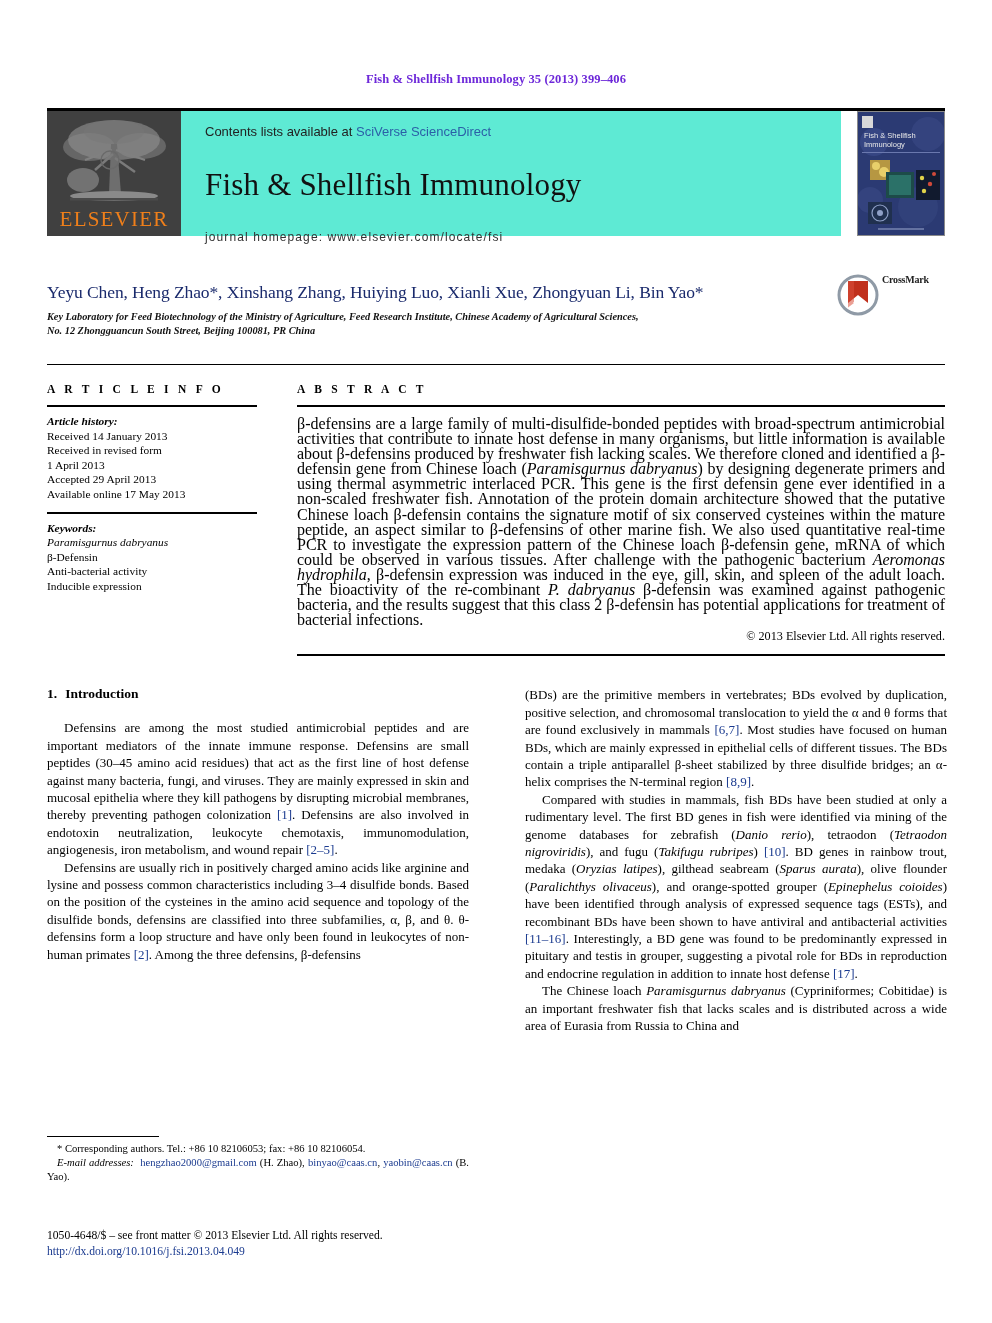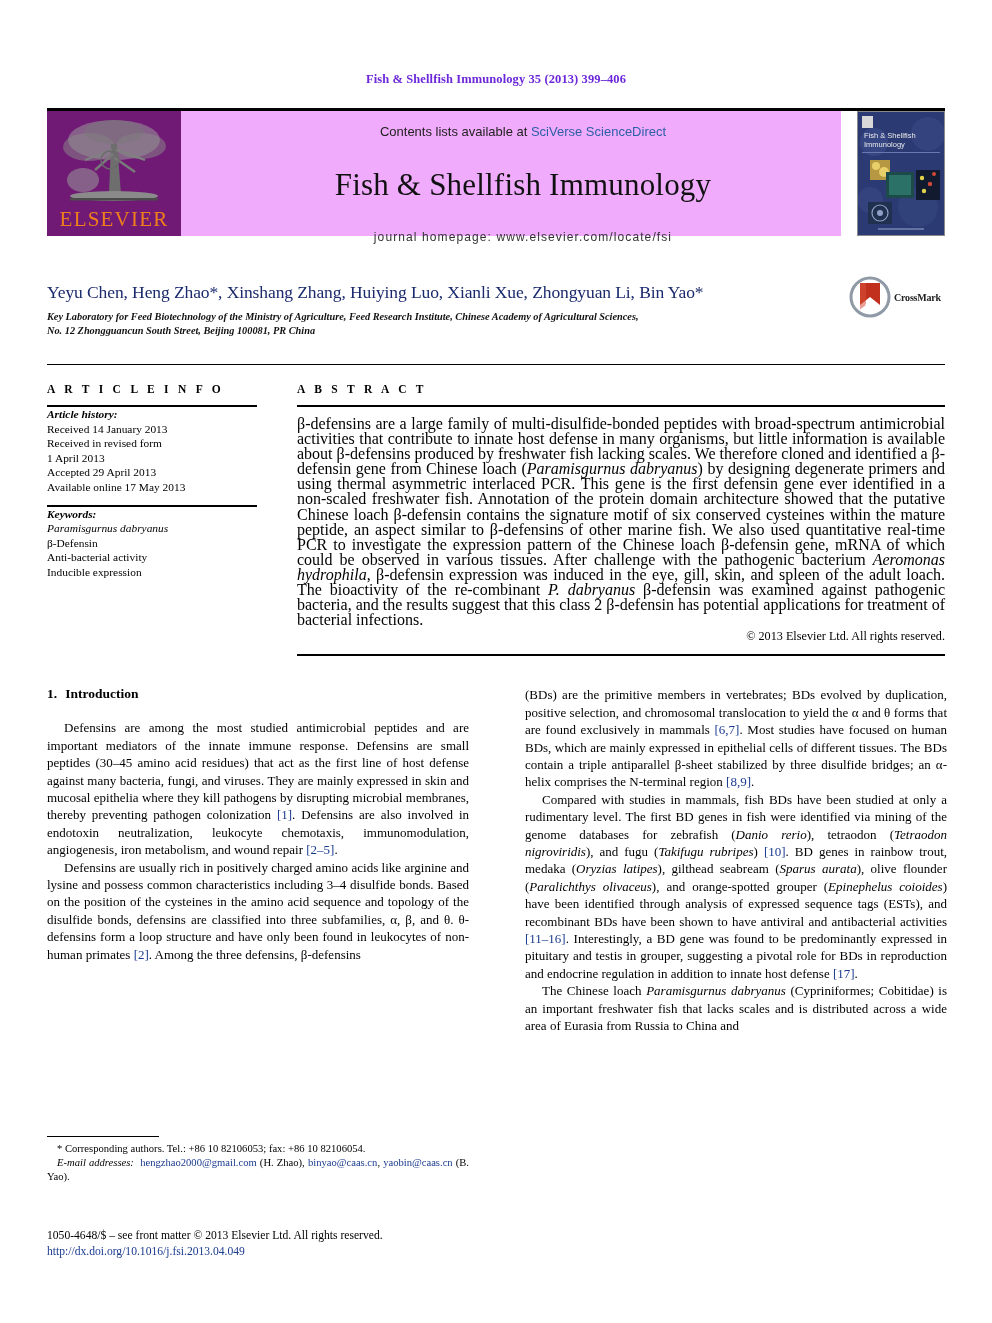--- a/index.html
+++ b/index.html
@@ -39,39 +39,38 @@
     border-top: 3px solid #000;
     padding-top: 0;
     display: flex;
     align-items: stretch;
     height: 125px;
   }
   .elsevier-logo {
     width: 134px;
     flex: 0 0 134px;
     position: relative;
-    background: #701a75;
+    background: #404040;
     padding-top: 3px;
     box-sizing: border-box;
   }
   .tree-svg { display:block; margin: 0 auto; }
   .elsevier-word {
     font-family: "Liberation Serif", serif;
     font-size: 21px;
     letter-spacing: 1.2px;
     color: #ef7f1a;
     text-align: center;
     line-height: 1;
     margin-top: -1px;
     font-weight: 400;
   }
   .journal-band {
     flex: 1 1 auto;
-    background: #f0abfc;
-    text-align: center;
+    background: #5eead4;
     display: flex;
     flex-direction: column;
     justify-content: flex-start;
     padding-top: 13px;
     box-sizing: border-box;
     padding-left: 24px;
   }
   .contents-line {
     font-family: "Liberation Sans", sans-serif;
     font-size: 13px;
@@ -115,26 +114,25 @@
     font-weight: 400;
     font-size: 23.5px;
     line-height: 31px;
     margin: 0;
     max-width: 790px;
     letter-spacing: -0.1px;
   }
   h1.paper-title .it { font-style: italic; }
   .crossmark {
     position: absolute;
-    right: 4px;
+    right: 16px;
     top: -8px;
     width: 92px;
     height: 46px;
     display: flex;
-    align-items: center;
   }
   .crossmark-word {
     font-family: "Liberation Serif", serif;
     font-size: 10px;
     font-weight: bold;
     color: #222;
     margin-left: 3px;
     letter-spacing: -0.2px;
   }
   .authors {
@@ -176,20 +174,21 @@
     font-size: 11.5px;
     font-weight: bold;
     letter-spacing: 3.3px;
     margin-bottom: 10px;
   }
   .rule-thick { border-top: 2px solid #000; }
   .info-group {
     font-family: "Liberation Serif", serif;
     font-size: 11.4px;
     line-height: 14.6px;
+    padding-top: 7px;
     padding-bottom: 10px;
   }
   .info-group .lbl { font-style: italic; font-weight: bold; }
   .info-group .it { font-style: italic; }
   .abstract-body {
     font-family: "Liberation Serif", serif;
     font-size: 16px;
     line-height: 15.1px;
     text-align: justify;
     padding-top: 9px;

